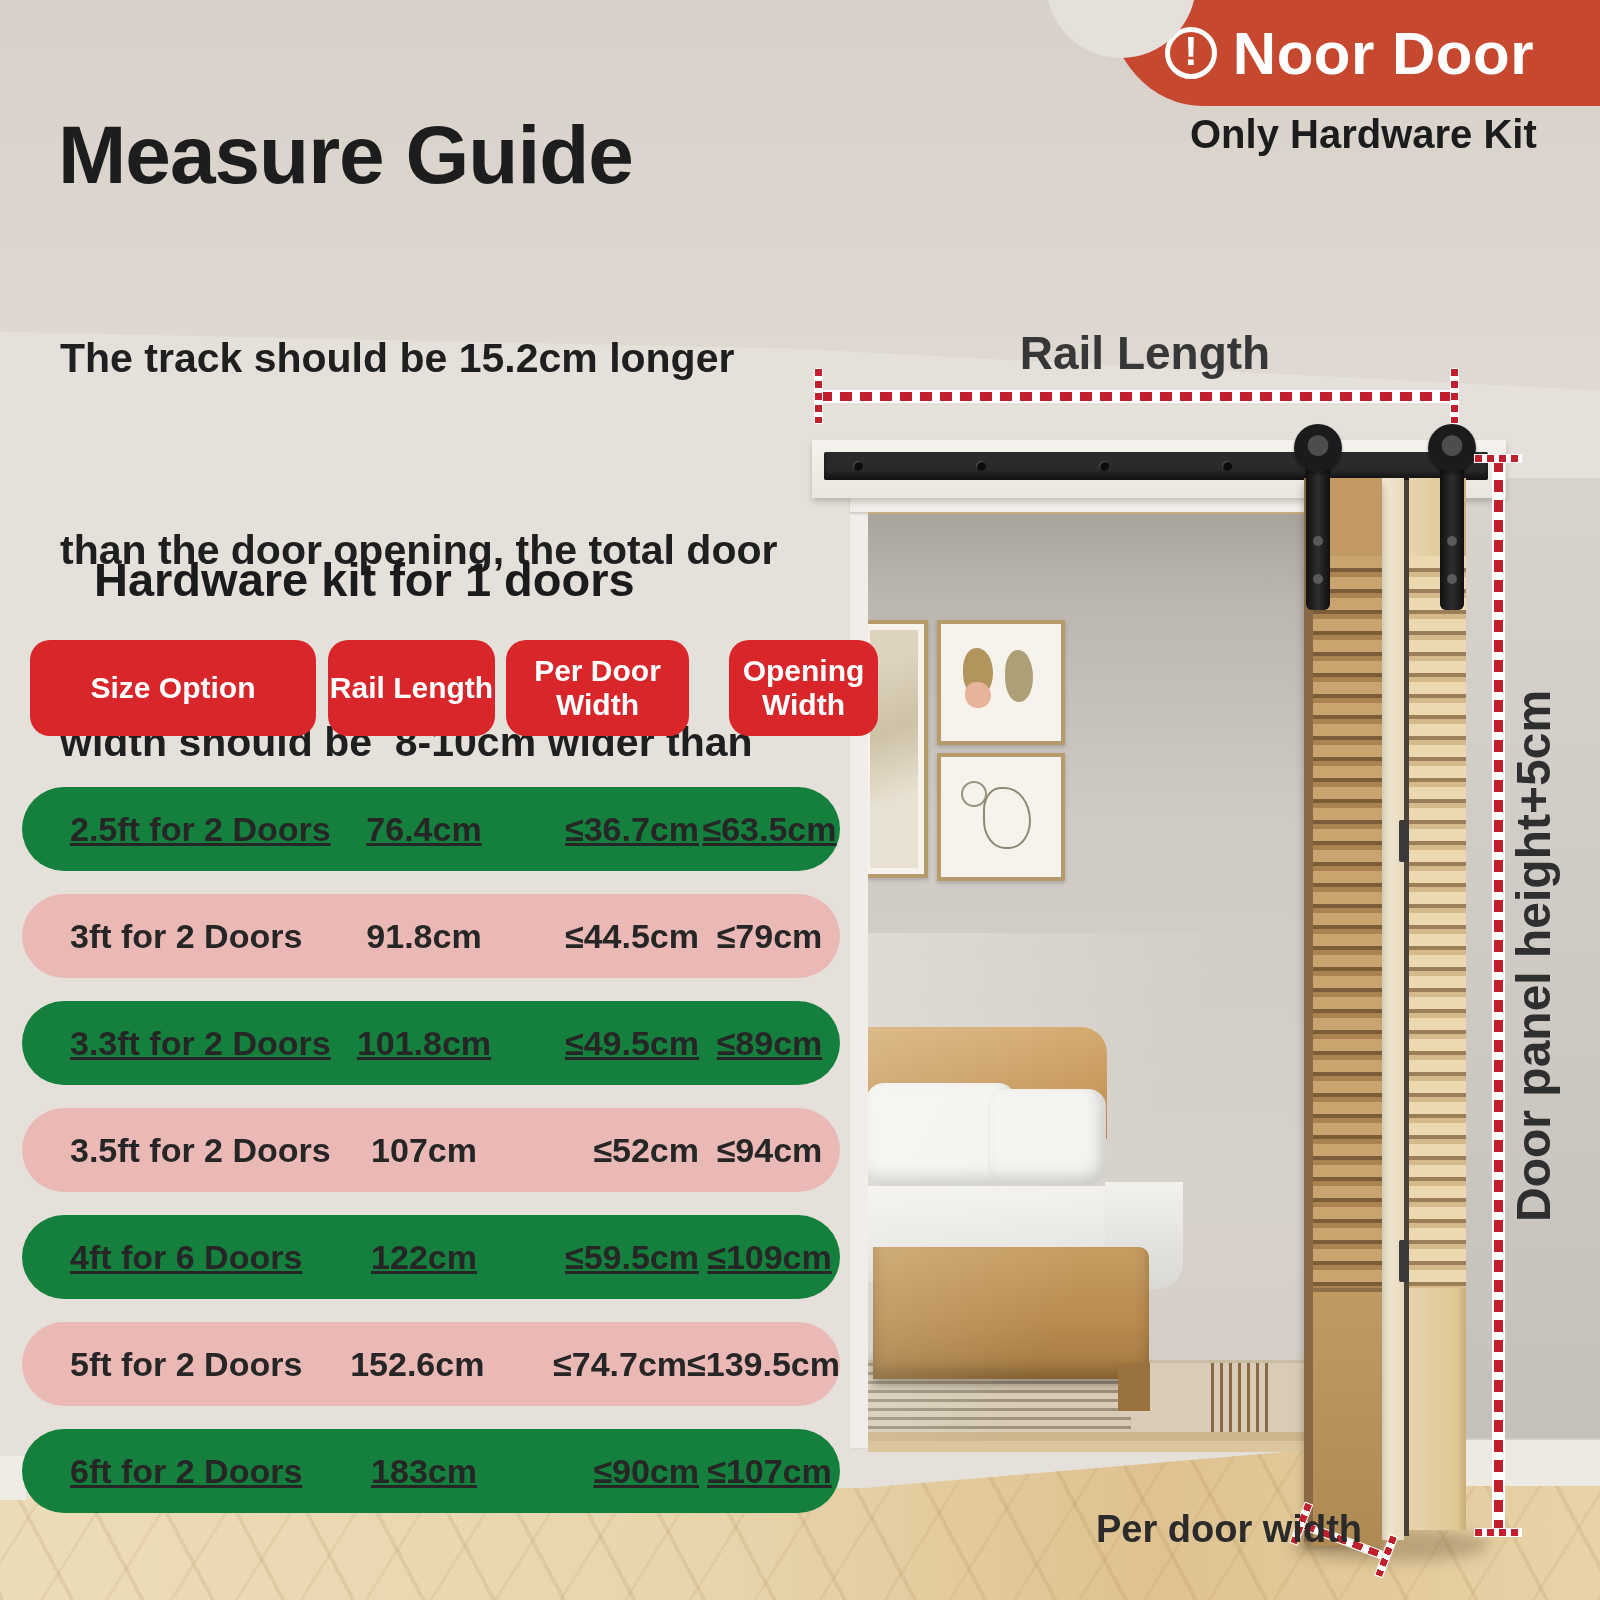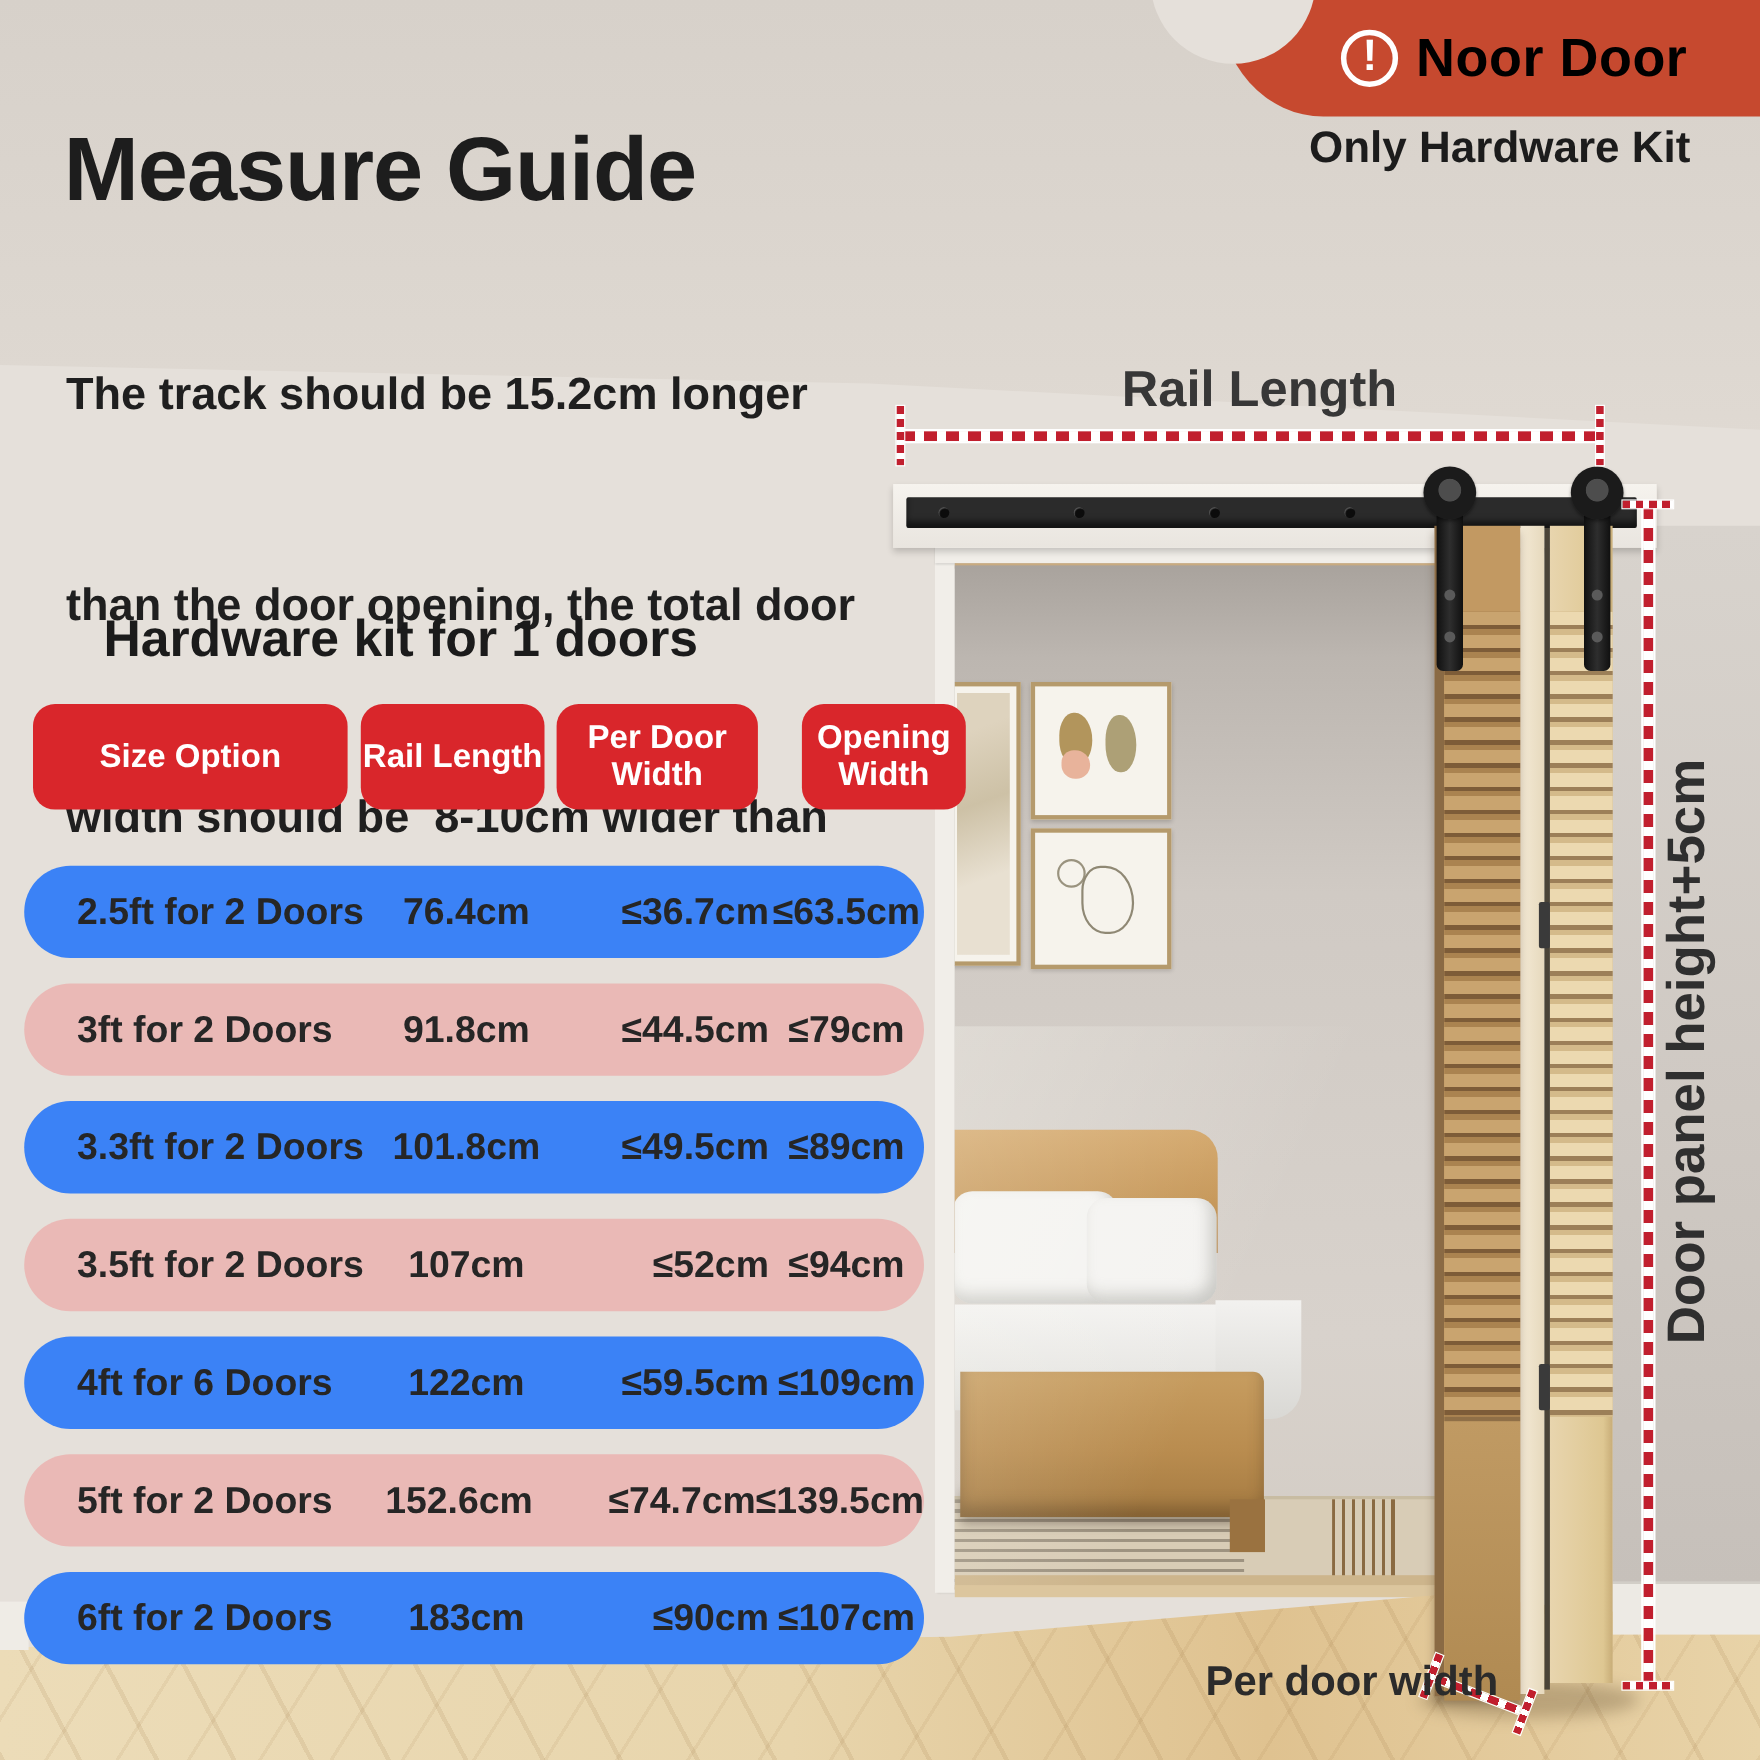--- a/index.html
+++ b/index.html
@@ -141,37 +141,37 @@
     color:#fff;font-weight:bold;font-size:30px;line-height:1.15;
     display:flex;align-items:center;justify-content:center;text-align:center;}
   #col-size{left:30px;width:286px;}
   #col-rail{left:328px;width:167px;}
   #col-door{left:506px;width:183px;}
   #col-open{left:729px;width:149px;}
 
   #size-table{left:22px;top:787px;width:818px;}
   .size-row{height:84px;border-radius:42px;margin-bottom:23px;display:flex;align-items:center;
     font-size:34px;font-weight:bold;color:#262626;}
-  .size-row.dark{background:#3b82f6;}
+  .size-row.dark{background:#15803d;text-decoration:underline;}
   .size-row.light{background:#eab9b6;}
   .cell-size{width:274px;padding-left:48px;}
   .cell-rail{width:160px;text-align:center;}
   .cell-door{width:195px;text-align:right;}
   .cell-open{flex:1;text-align:center;}
 
   
   #brand-badge{left:1108px;top:0;width:492px;height:106px;background:#c6492f;
     border-bottom-left-radius:95px 106px;display:flex;align-items:center;justify-content:flex-end;
     padding-right:66px;box-sizing:border-box;gap:16px;}
   #brand-badge::before{content:"";position:absolute;left:-62px;top:-92px;width:150px;height:150px;
     border-radius:50%;background:#e5e0da;}
   .alert-icon{width:52px;height:52px;border:5px solid #fff;border-radius:50%;
     display:flex;align-items:center;justify-content:center;color:#fff;font-size:40px;font-weight:bold;
     box-sizing:border-box;padding-bottom:4px;}
-  #brand-name{color:#000000;font-size:49px;font-weight:bold;letter-spacing:0.5px;white-space:nowrap;}
+  #brand-name{color:#ffffff;font-size:60px;font-weight:bold;letter-spacing:0.5px;white-space:nowrap;}
   #brand-tagline{left:1190px;top:112px;width:324px;text-align:right;font-size:40px;font-weight:bold;color:#1c1c1c;white-space:nowrap;}
 </style>
 </head>
 <body>
 
 <div id="canvas">
 
   <div class="abs ceiling"></div>
   <div class="abs right-wall"></div>
 

